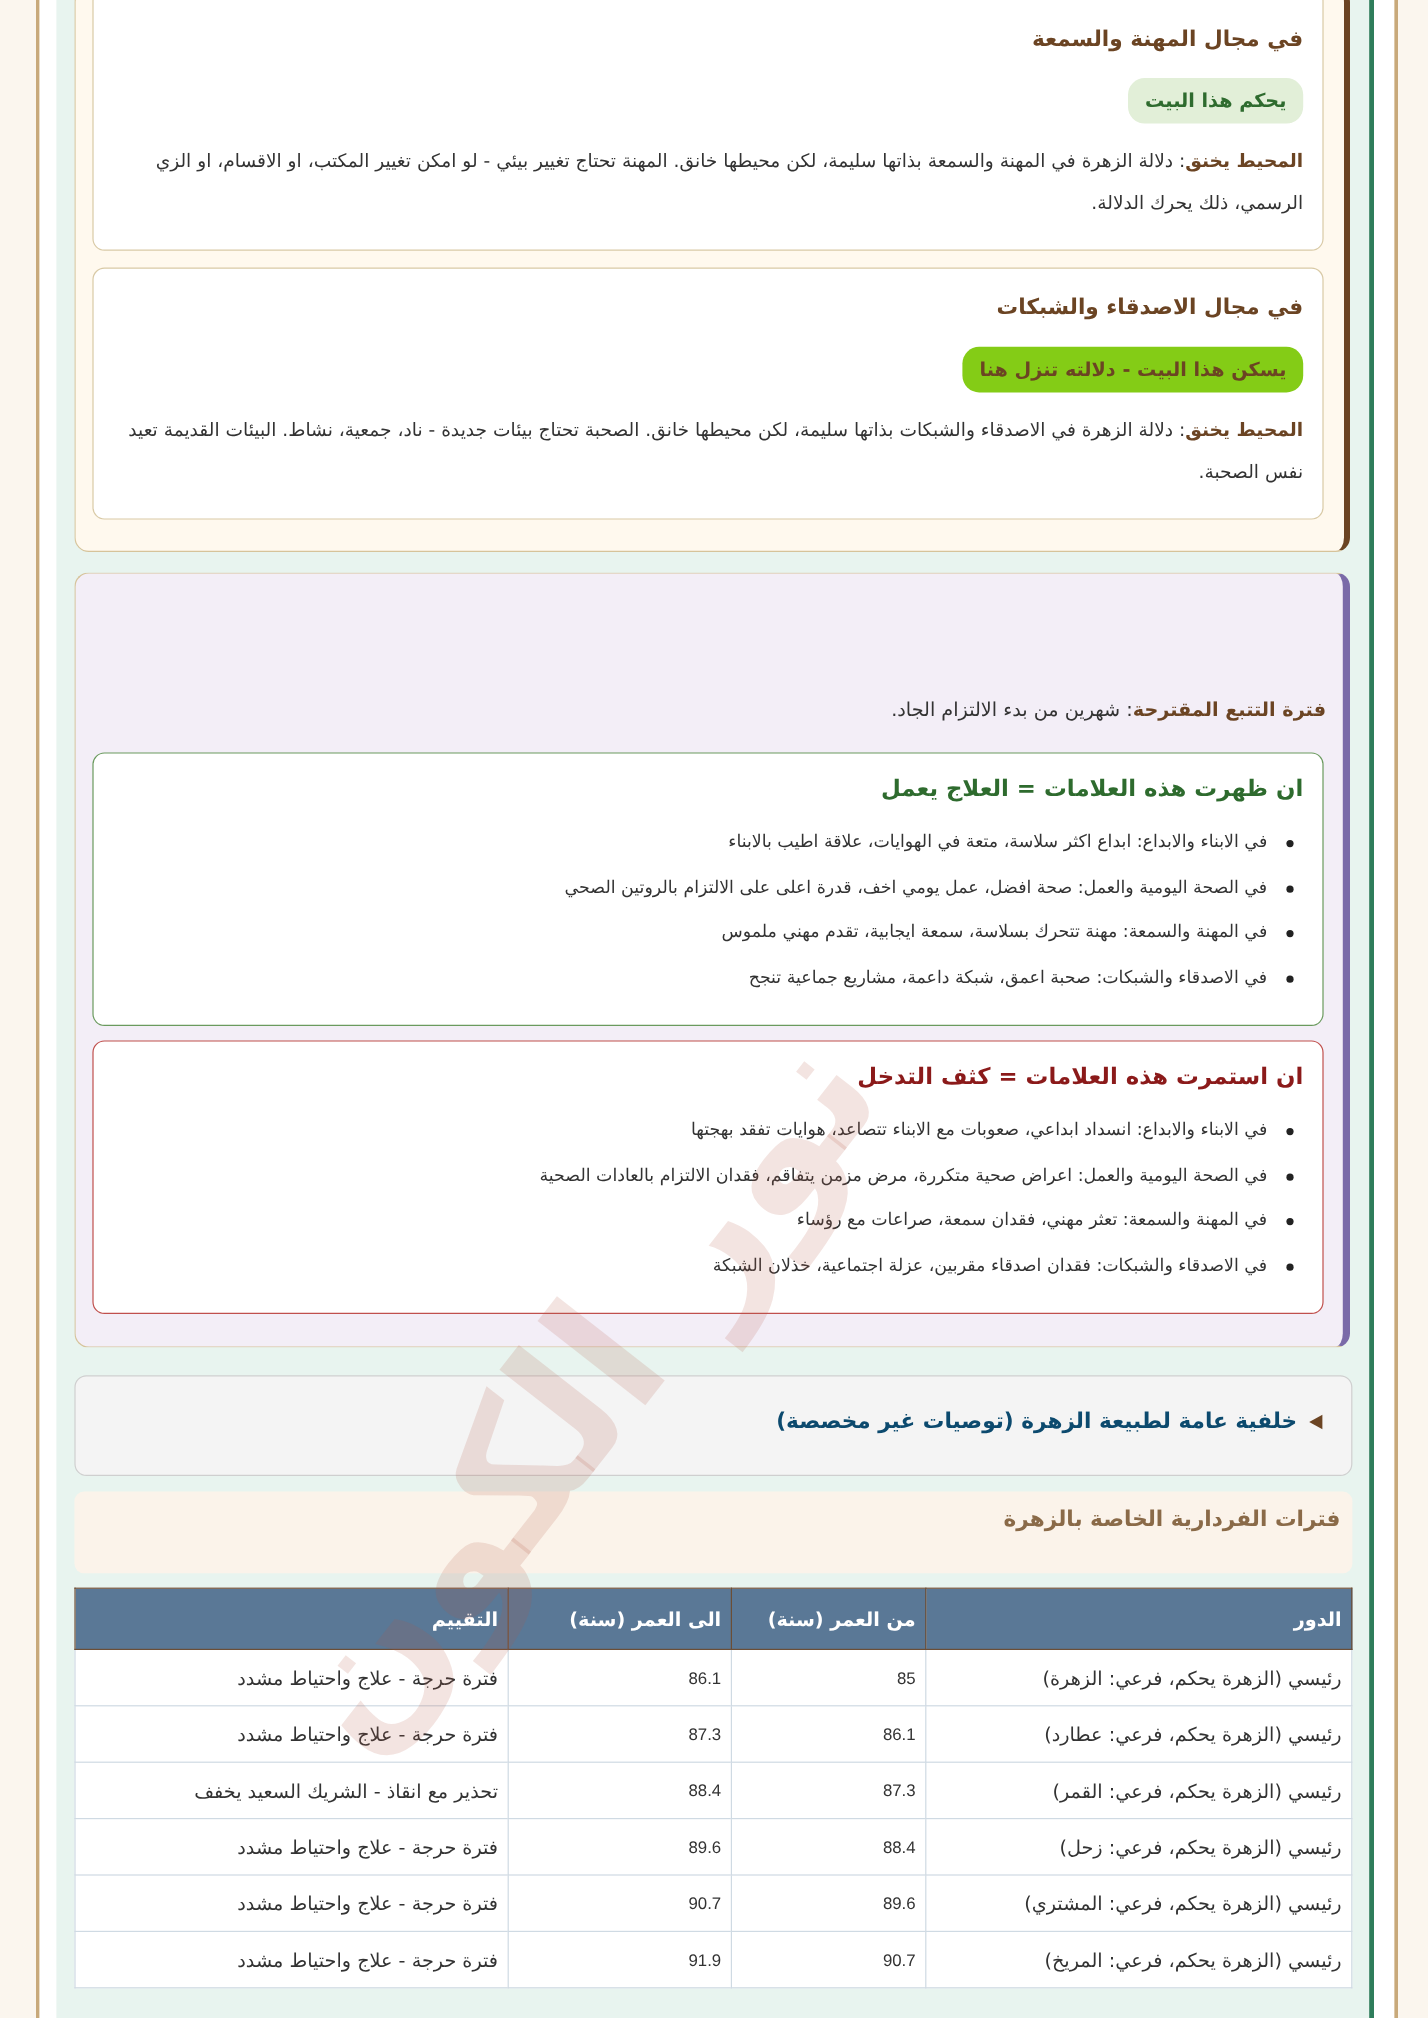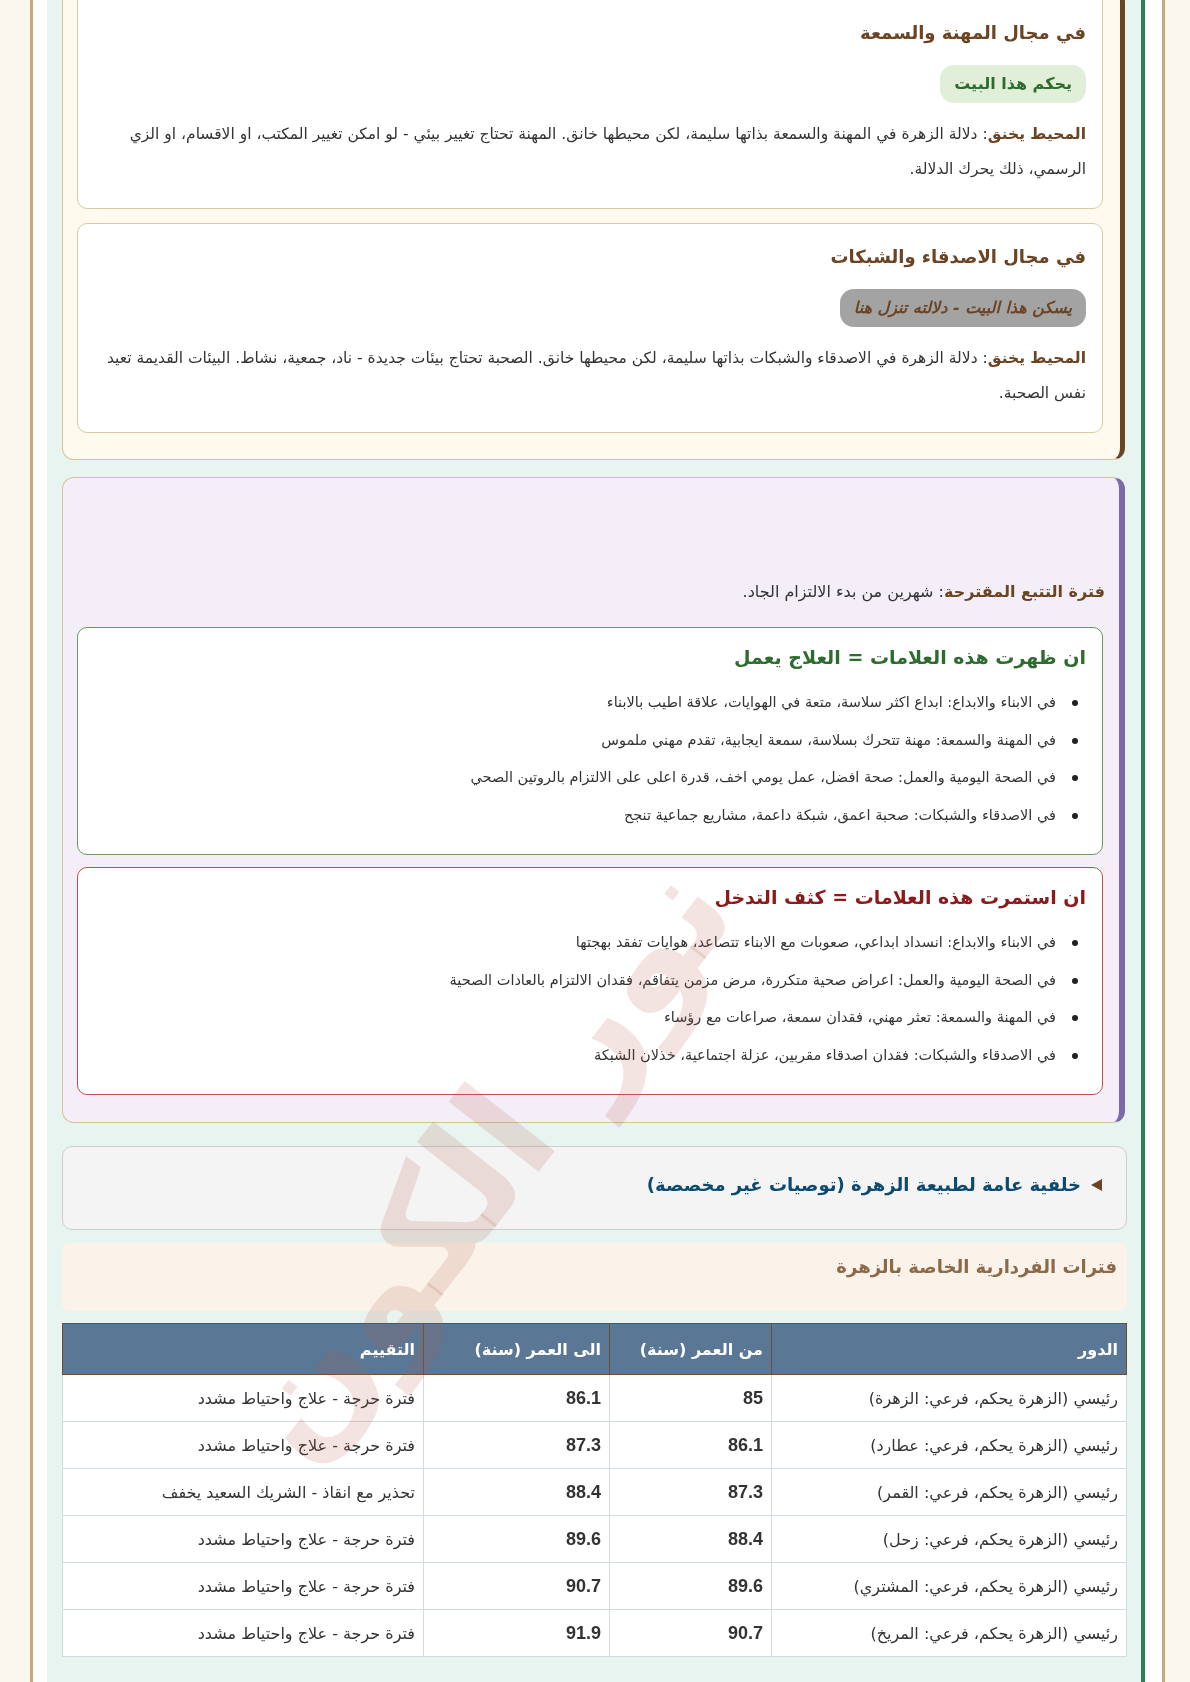--- a/index.html
+++ b/index.html
@@ -35,21 +35,21 @@
     border-radius: 10px;
   }
   .card-title {
     position: absolute; right: 16px; font-size: 18px; font-weight: bold; color: #6b4423;
   }
   .badge {
     position: absolute; right: 16px; height: 38px; line-height: 38px; padding: 0 14px;
     border-radius: 14px; font-size: 16px; font-weight: bold;
   }
   .badge-green { background: #e2efd8; color: #2e6b2e; }
-  .badge-beige { background: #a3a3a3; color: #6b4423; font-style: italic; }
+  .badge-beige { background: #84cc16; color: #6b4423; }
   .card-body {
     position: absolute; right: 16px; left: 16px; font-size: 15.5px; line-height: 35px; color: #333;
     text-align: right;
   }
   .card-body b { color: #6b4423; }
 
   
   .section2 {
     position: absolute; left: 0; width: 1063px; top: 477px; height: 646px;
     background: #f3eef7;
@@ -111,21 +111,21 @@
   }
   .dasha-table th {
     background: #5a7896; color: #fff; font-size: 16px; font-weight: bold;
     height: 51px; text-align: right; padding: 0 8px;
     border: 1.5px solid #6b4e36;
   }
   .dasha-table td {
     height: 47px; font-size: 16px; text-align: right; padding: 0 8px;
     border: 1.5px solid #cfdae3; color: #333;
   }
-  .dasha-table td.num { font-weight: bold; font-family: "Liberation Sans", sans-serif; font-size: 18px; }
+  .dasha-table td.num { font-weight: normal; font-family: "Liberation Sans", sans-serif; font-size: 14px; }
 
   .watermark {
     position: absolute; left: 360px; top: 960px; width: 420px;
     font-size: 150px; font-weight: bold; color: rgba(180, 90, 70, 0.16);
     transform: rotate(-52deg); transform-origin: center; white-space: nowrap;
     pointer-events: none;
   }
 </style>
 </head>
 <body>
@@ -156,22 +156,22 @@
 
     <div class="section2">
       <div class="period">
         <b>فترة التتبع المقترحة</b><span>: شهرين من بدء الالتزام الجاد.</span>
       </div>
 
       <div class="signs-box signs-good">
         <div class="signs-title">ان ظهرت هذه العلامات = العلاج يعمل</div>
         <ul class="signs-list">
           <li><span class="bullet"></span><span>في الابناء والابداع: ابداع اكثر سلاسة، متعة في الهوايات، علاقة اطيب بالابناء</span></li>
+          <li><span class="bullet"></span><span>في الصحة اليومية والعمل: صحة افضل، عمل يومي اخف، قدرة اعلى على الالتزام بالروتين الصحي</span></li>
           <li><span class="bullet"></span><span>في المهنة والسمعة: مهنة تتحرك بسلاسة، سمعة ايجابية، تقدم مهني ملموس</span></li>
-          <li><span class="bullet"></span><span>في الصحة اليومية والعمل: صحة افضل، عمل يومي اخف، قدرة اعلى على الالتزام بالروتين الصحي</span></li>
           <li><span class="bullet"></span><span>في الاصدقاء والشبكات: صحبة اعمق، شبكة داعمة، مشاريع جماعية تنجح</span></li>
         </ul>
       </div>
 
       <div class="signs-box signs-bad">
         <div class="signs-title">ان استمرت هذه العلامات = كثف التدخل</div>
         <ul class="signs-list">
           <li><span class="bullet"></span><span>في الابناء والابداع: انسداد ابداعي، صعوبات مع الابناء تتصاعد، هوايات تفقد بهجتها</span></li>
           <li><span class="bullet"></span><span>في الصحة اليومية والعمل: اعراض صحية متكررة، مرض مزمن يتفاقم، فقدان الالتزام بالعادات الصحية</span></li>
           <li><span class="bullet"></span><span>في المهنة والسمعة: تعثر مهني، فقدان سمعة، صراعات مع رؤساء</span></li>

